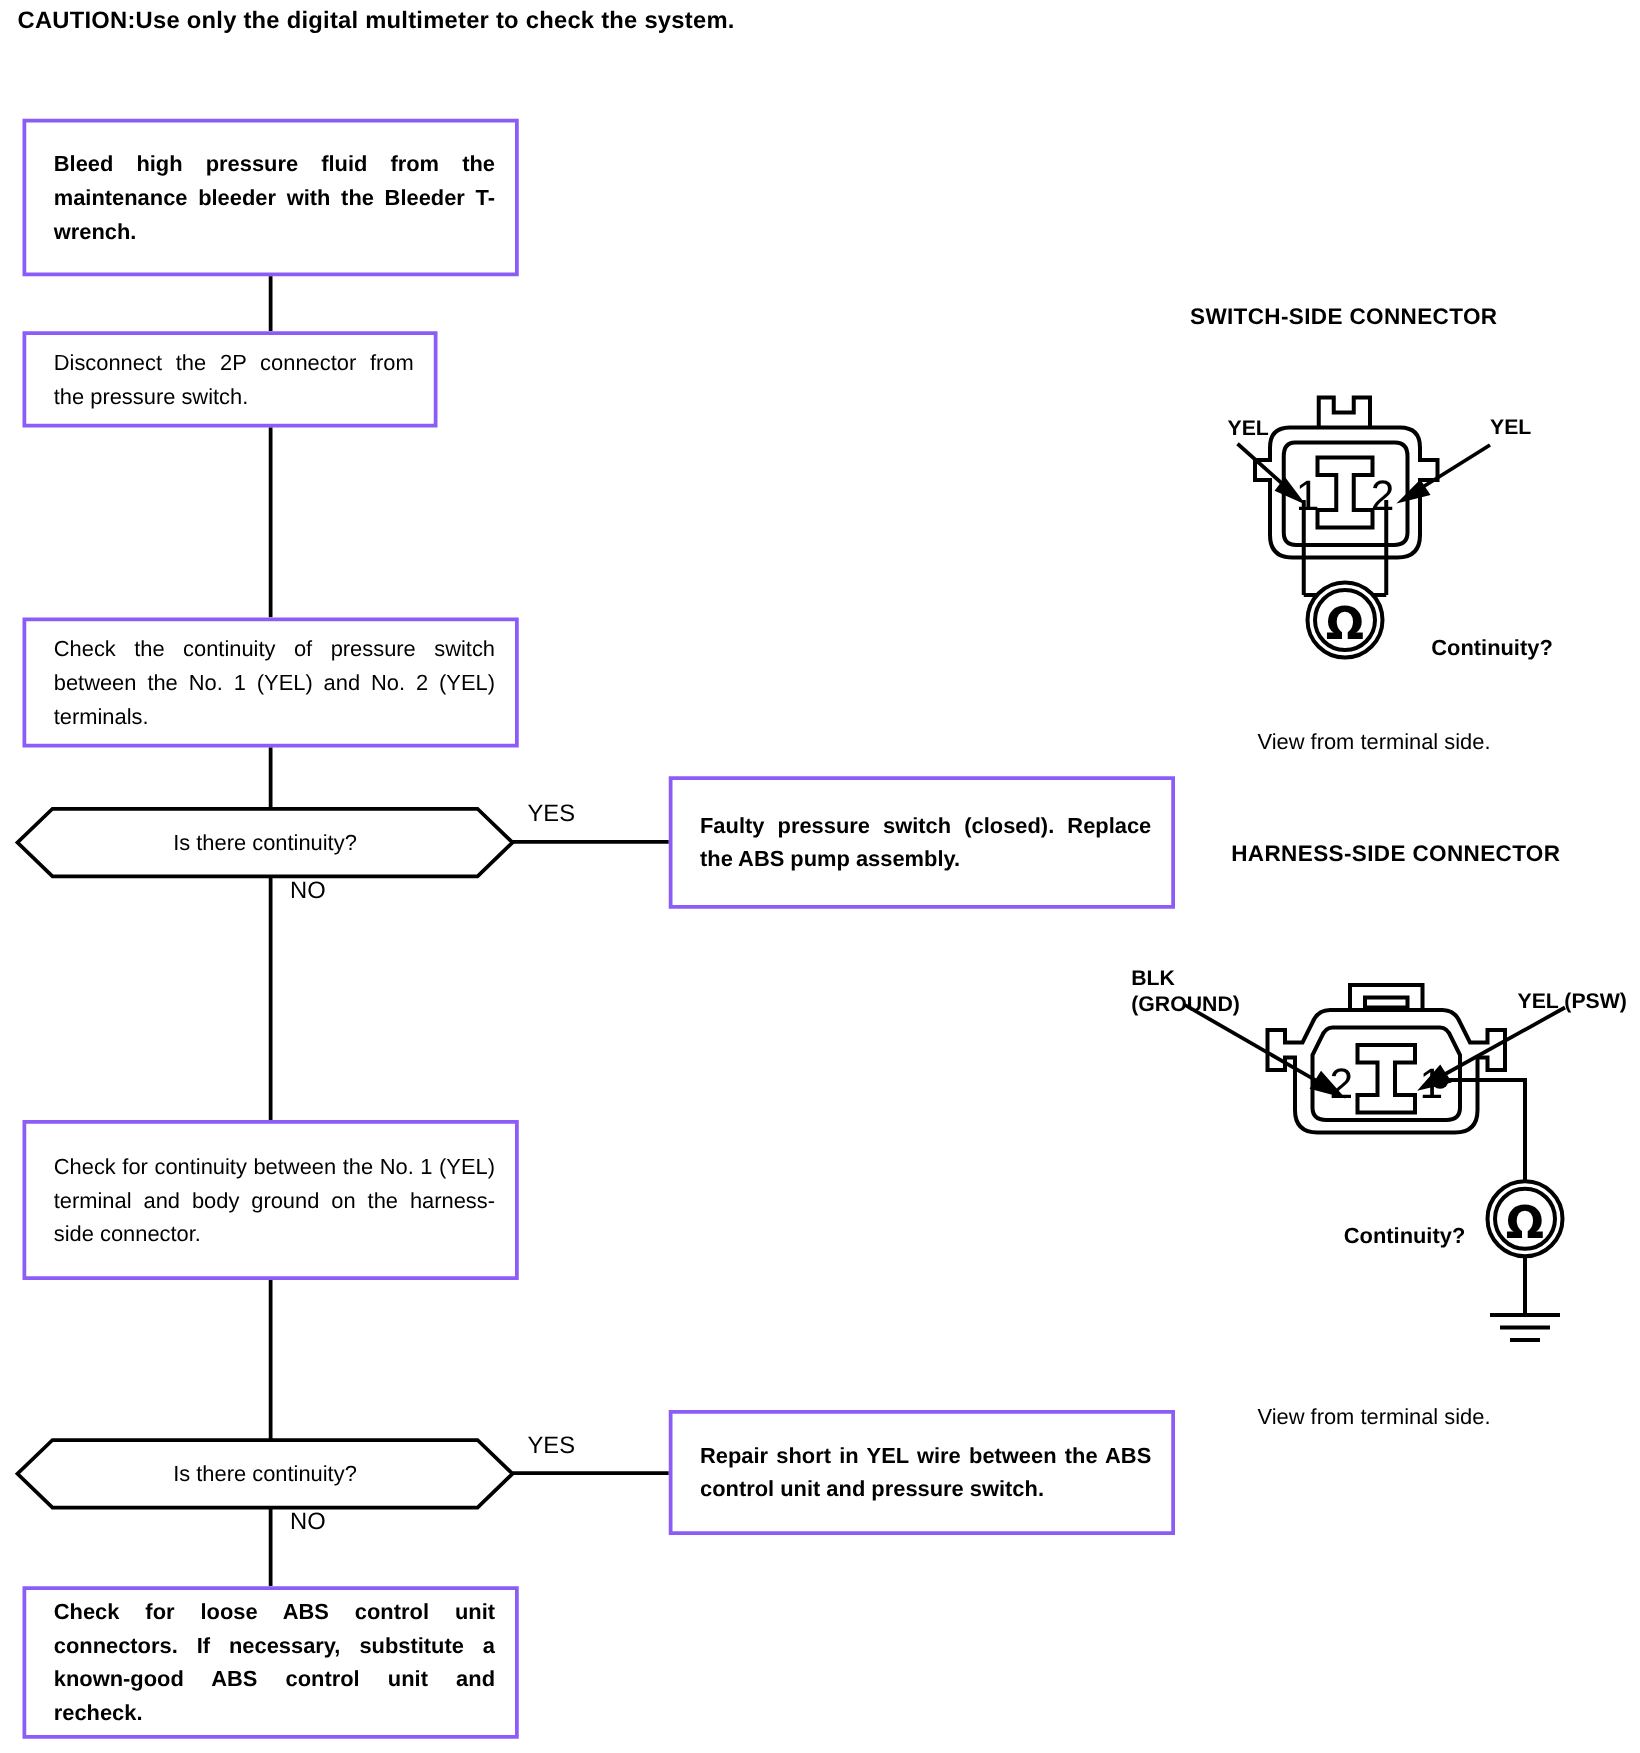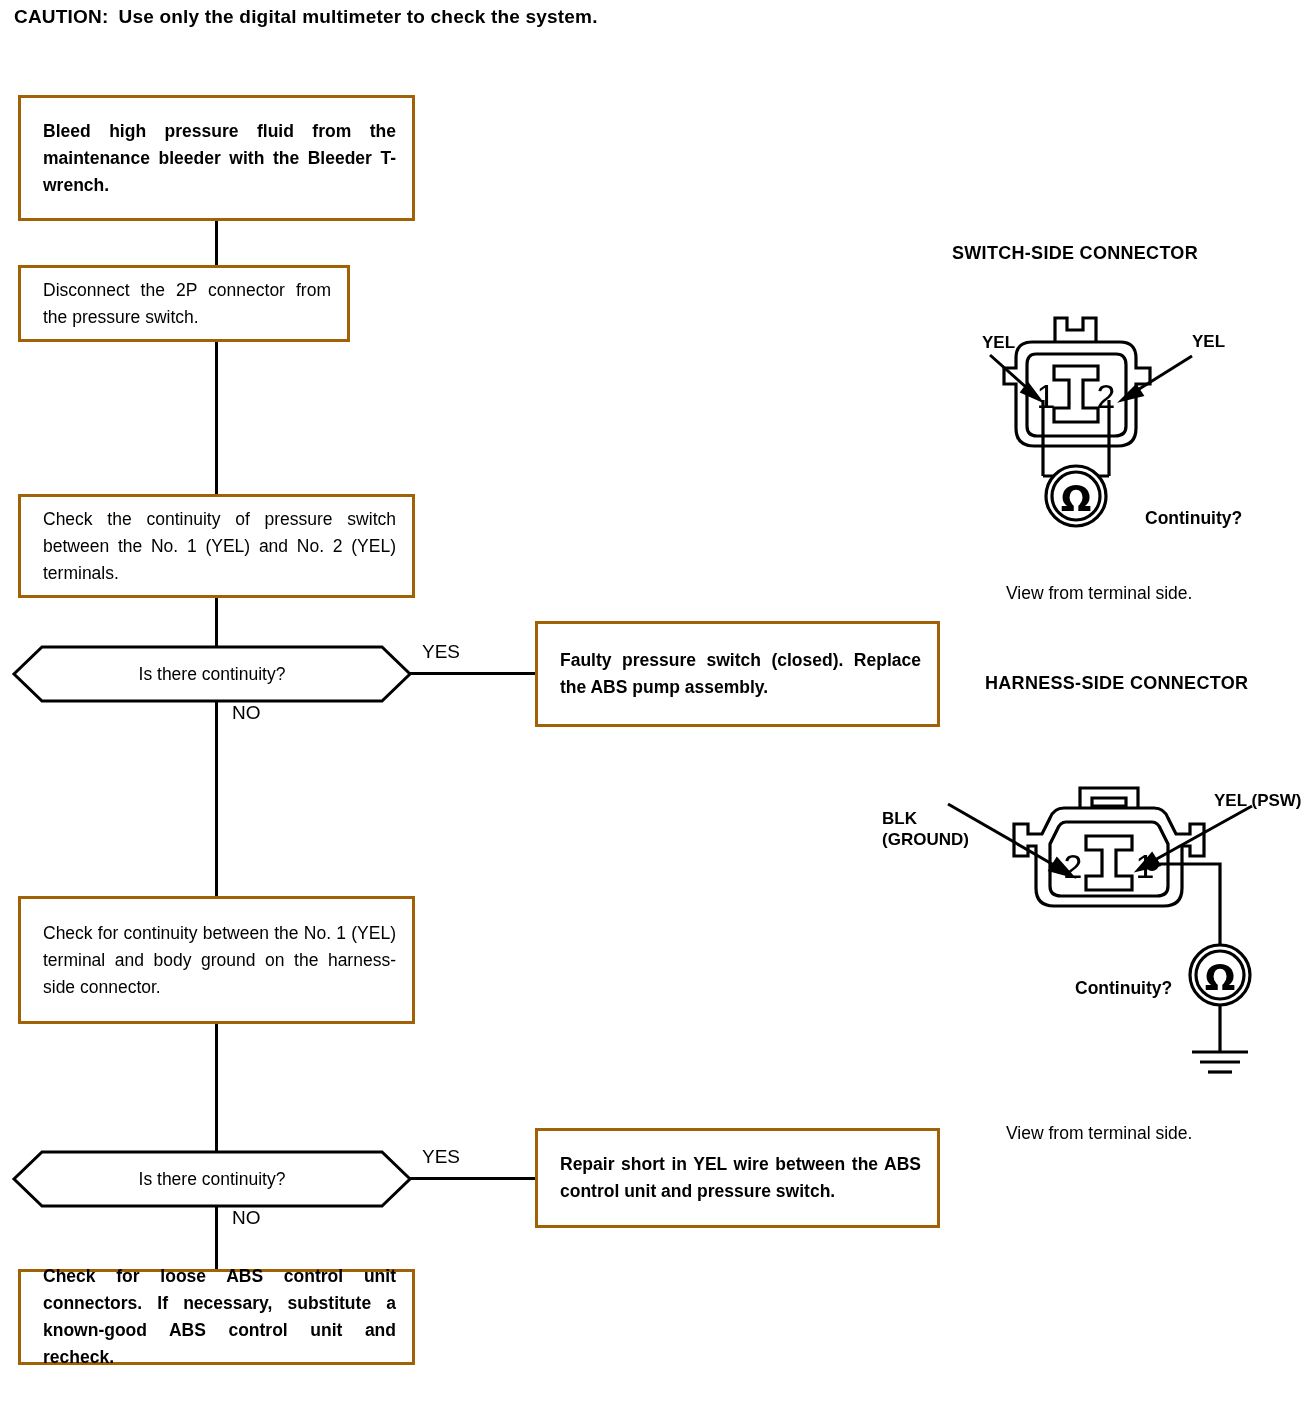--- a/index.html
+++ b/index.html
@@ -9,25 +9,25 @@
     color:#000;
   }
   .abs{position:absolute;}
 
   
   #caution{
     left:14px;top:6px;width:900px;
     font-size:19px;font-weight:bold;letter-spacing:.2px;
     white-space:nowrap;
   }
-  #caution .cword{margin-right:10px;}
+  #caution .cword{}
 
   
   .fbox{
-    border:3px solid #a16207;background:#fff;
+    border:3px solid #8b5cf6;background:#fff;
     box-sizing:border-box;
     display:flex;align-items:center;
   }
   .fbox .txt{
     padding:0 16px 0 22px;width:100%;
     font-size:17.5px;line-height:27px;
   }
   .fbox.bold .txt{font-weight:bold;}
   .fbox.just .txt{text-align:justify;text-align-last:left;}
 
@@ -111,21 +111,21 @@
 <div class="abs hline" style="left:410px;top:1177px;width:127px;"></div>
 <div class="abs branchlabel" style="left:422px;top:1146px;">YES</div>
 
 <div class="abs vline" style="left:215px;top:1205px;height:64px;"></div>
 <div class="abs branchlabel" style="left:232px;top:1207px;">NO</div>
 
 <div class="abs fbox bold just" style="left:535px;top:1128px;width:405px;height:100px;">
   <div class="txt">Repair short in YEL wire between the ABS control unit and pressure switch.</div>
 </div>
 
-<div class="abs fbox bold just" style="left:18px;top:1269px;width:397px;height:96px;">
+<div class="abs fbox bold just" style="left:18px;top:1269px;width:397px;height:122px;">
   <div class="txt">Check for loose ABS control unit connectors. If necessary, substitute a known-good ABS control unit and recheck.</div>
 </div>
 
 <div class="abs secttitle" style="left:952px;top:243px;">SWITCH-SIDE CONNECTOR</div>
 
 <div class="abs" style="left:960px;top:300px;width:340px;height:250px;">
   <svg width="340" height="250" viewBox="0 0 340 250" aria-hidden="true">
     <g fill="none" stroke="#000" stroke-width="3.2" stroke-linejoin="miter">
 
       <path d="M95,42 L95,18 L107,18 L107,30 L123,30 L123,18 L136,18 L136,42"></path>
@@ -208,19 +208,19 @@
 
     <g stroke="#000" stroke-width="3" fill="#000">
       <line x1="48" y1="44" x2="166" y2="112"></line>
       <polygon points="172,116 150,110 157,99"></polygon>
       <line x1="352" y1="46" x2="244" y2="106"></line>
       <polygon points="238,110 252,94 259,105"></polygon>
     </g>
   </svg>
 </div>
 
-<div class="abs wirelabel" style="left:882px;top:772px;margin-top:36px;">
+<div class="abs wirelabel" style="left:905px;top:772px;">
   <div>BLK</div>
   <div>(GROUND)</div>
 </div>
 <div class="abs wirelabel" style="left:1214px;top:790px;">YEL (PSW)</div>
 <div class="abs contlabel" style="left:1075px;top:978px;">Continuity?</div>
 <div class="abs viewnote" style="left:1006px;top:1123px;">View from terminal side.</div>
 
 </body></html>

